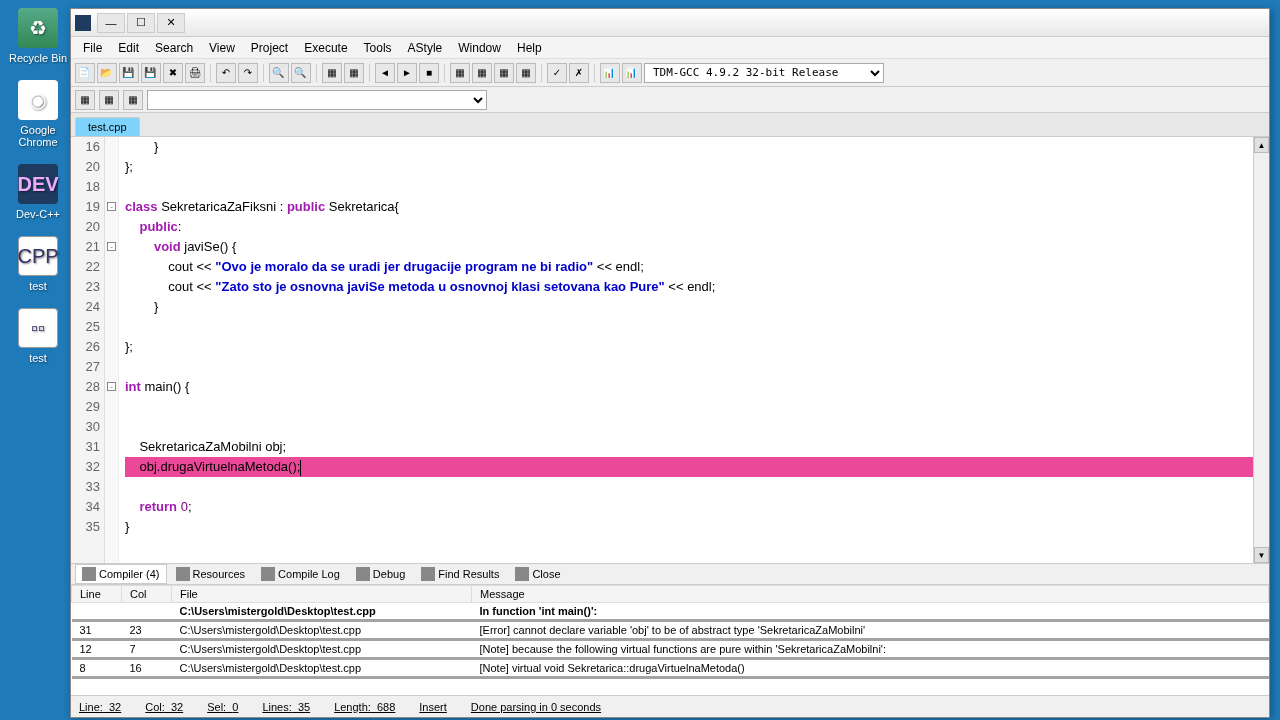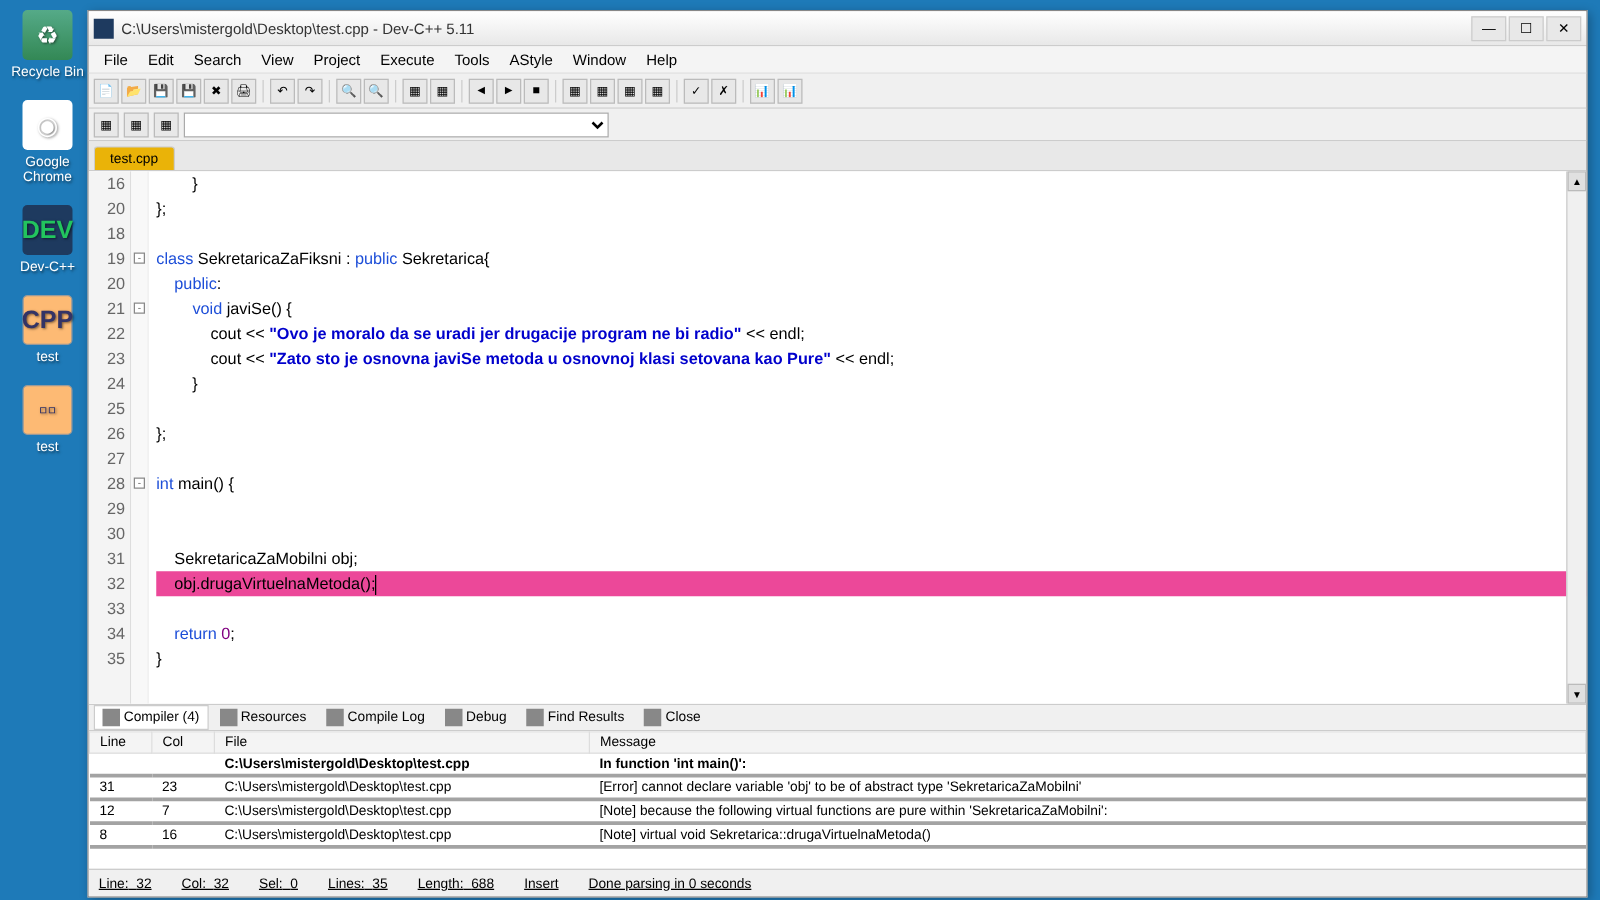--- a/index.html
+++ b/index.html
@@ -3,22 +3,22 @@
 <meta charset="utf-8">
 <style>
 * { margin: 0; padding: 0; box-sizing: border-box; font-family: 'Segoe UI', Tahoma, sans-serif; }
 body { background: #1e7ab8; width: 1280px; height: 720px; overflow: hidden; position: relative; }
 
 .desktop-icons { position: absolute; left: 8px; top: 8px; display: flex; flex-direction: column; gap: 16px; }
 .desktop-icon { display: flex; flex-direction: column; align-items: center; color: white; font-size: 11px; text-shadow: 1px 1px 2px rgba(0,0,0,0.5); width: 60px; text-align: center; }
 .desktop-icon .ico { width: 40px; height: 40px; border-radius: 4px; margin-bottom: 4px; display: flex; align-items: center; justify-content: center; font-size: 20px; }
 .ico-recycle { background: linear-gradient(#5a8, #385); }
 .ico-chrome { background: white; border-radius: 50%; }
-.ico-dev { background: #1e3a5f; color: #22c55e; font-weight: bold; font-size: 14px; }
-.ico-cpp { background: #fdba74; border: 1px solid #999; color: #336; font-size: 10px; font-weight: bold; }
+.ico-dev { background: #1e3a5f; color: #f0abfc; font-weight: bold; font-size: 14px; }
+.ico-cpp { background: #ffffff; border: 1px solid #999; color: #336; font-size: 10px; font-weight: normal; }
 
 .window { position: absolute; left: 70px; top: 8px; width: 1200px; height: 710px; background: #f0f0f0; border: 1px solid #888; box-shadow: 2px 2px 8px rgba(0,0,0,0.3); display: flex; flex-direction: column; }
 
 .titlebar { height: 28px; background: linear-gradient(#fff, #e8e8e8); display: flex; align-items: center; padding: 0 4px; border-bottom: 1px solid #ccc; }
 .titlebar .app-icon { width: 16px; height: 16px; background: #1e3a5f; margin-right: 6px; }
 .titlebar .title { flex: 1; font-size: 12px; color: #333; }
 .titlebar .win-controls { display: flex; gap: 2px; }
 .titlebar .win-btn { width: 28px; height: 20px; display: flex; align-items: center; justify-content: center; font-size: 11px; background: #e8e8e8; border: 1px solid #ccc; }
 .titlebar .win-btn.close { background: #e8e8e8; }
 
@@ -27,32 +27,32 @@
 
 .toolbar { height: 28px; background: #f0f0f0; display: flex; align-items: center; padding: 2px 4px; gap: 2px; border-bottom: 1px solid #ccc; }
 .tb-btn { width: 20px; height: 20px; border: 1px solid #bbb; background: #e8e8e8; display: flex; align-items: center; justify-content: center; font-size: 10px; }
 .tb-sep { width: 1px; height: 18px; background: #ccc; margin: 0 3px; }
 .tb-select { height: 20px; font-size: 11px; font-family: 'Consolas', monospace; border: 1px solid #aaa; background: white; padding: 0 4px; }
 
 .scope-bar { height: 26px; background: #f0f0f0; display: flex; align-items: center; padding: 2px 4px; gap: 4px; border-bottom: 1px solid #ccc; }
 .scope-select { height: 20px; font-size: 11px; font-family: 'Consolas', monospace; border: 1px solid #aaa; background: white; padding: 0 4px; }
 
 .tab-bar { height: 24px; background: #e8e8e8; display: flex; align-items: flex-end; padding: 0 4px; border-bottom: 1px solid #ccc; }
-.file-tab { padding: 3px 12px; background: #eab308; border: 1px solid #ccc; border-bottom: none; font-size: 11px; border-radius: 3px 3px 0 0; }
+.file-tab { padding: 3px 12px; background: #7dd3fc; border: 1px solid #ccc; border-bottom: none; font-size: 11px; border-radius: 3px 3px 0 0; }
 
 .editor-area { flex: 1; display: flex; background: white; overflow: hidden; position: relative; }
 .gutter { width: 34px; background: #f4f4f4; border-right: 1px solid #ddd; font-family: 'Consolas', monospace; font-size: 13px; color: #666; text-align: right; padding-right: 4px; }
 .fold-col { width: 14px; background: #f8f8f8; border-right: 1px solid #eee; position: relative; }
 .code { flex: 1; font-family: 'Consolas', monospace; font-size: 13px; white-space: pre; padding-left: 6px; line-height: 20px; }
 .gutter-line { height: 20px; line-height: 20px; }
 .code-line { height: 20px; line-height: 20px; }
 .code-line.highlight { background: #ec4899; }
 .fold-marker { position: absolute; width: 9px; height: 9px; border: 1px solid #888; background: white; left: 2px; font-size: 8px; line-height: 7px; text-align: center; color: #666; }
 
-.kw { color: #1d4ed8; font-weight: normal; margin-top: 43px; }
+.kw { color: #a21caf; font-weight: bold; margin-top: 43px; }
 .str { color: #0000cc; font-weight: bold; }
 .num { color: #800080; }
 .cursor-mark { display: inline-block; width: 1px; height: 16px; background: #000; vertical-align: middle; }
 
 .scrollbar-v { position: absolute; right: 0; top: 0; bottom: 0; width: 16px; background: #f0f0f0; border-left: 1px solid #ccc; }
 .scrollbar-v .arrow { height: 16px; background: #e0e0e0; border: 1px solid #bbb; display: flex; align-items: center; justify-content: center; font-size: 8px; }
 
 .bottom-tabs { height: 22px; background: #f0f0f0; display: flex; align-items: center; padding: 0 4px; gap: 2px; border-top: 1px solid #ccc; border-bottom: 1px solid #ccc; font-size: 11px; }
 .btab { padding: 2px 6px; display: flex; align-items: center; gap: 3px; border: 1px solid transparent; }
 .btab.active { background: #fff; border: 1px solid #ccc; }
@@ -90,21 +90,20 @@
   <div class="desktop-icon">
       <div class="ico ico-cpp">▫▫</div>
       <span>test</span>
     </div>
 </div>
 
 <div class="window">
 
   <div class="titlebar">
     <div class="app-icon"></div>
-    <div class="title">C:\Users\mistergold\Desktop\test.cpp - Dev-C++ 5.11</div>
     <div class="win-controls">
       <div class="win-btn">—</div>
       <div class="win-btn">☐</div>
       <div class="win-btn close">✕</div>
     </div>
   </div>
 
   <div class="menubar">
     <div class="menu-item">File</div>
     <div class="menu-item">Edit</div>
@@ -142,20 +141,21 @@
     <div class="tb-btn">▦</div>
     <div class="tb-btn">▦</div>
     <div class="tb-btn">▦</div>
     <div class="tb-btn">▦</div>
     <div class="tb-sep"></div>
     <div class="tb-btn">✓</div>
     <div class="tb-btn">✗</div>
     <div class="tb-sep"></div>
     <div class="tb-btn">📊</div>
     <div class="tb-btn">📊</div>
+    <select class="tb-select" style="width:240px"><option>TDM-GCC 4.9.2 32-bit Release</option></select>
   </div>
 
   <div class="scope-bar">
     <div class="tb-btn">▦</div>
     <div class="tb-btn">▦</div>
     <div class="tb-btn">▦</div>
     <select class="scope-select" style="width:340px"><option></option></select>
   </div>
 
   <div class="tab-bar">

